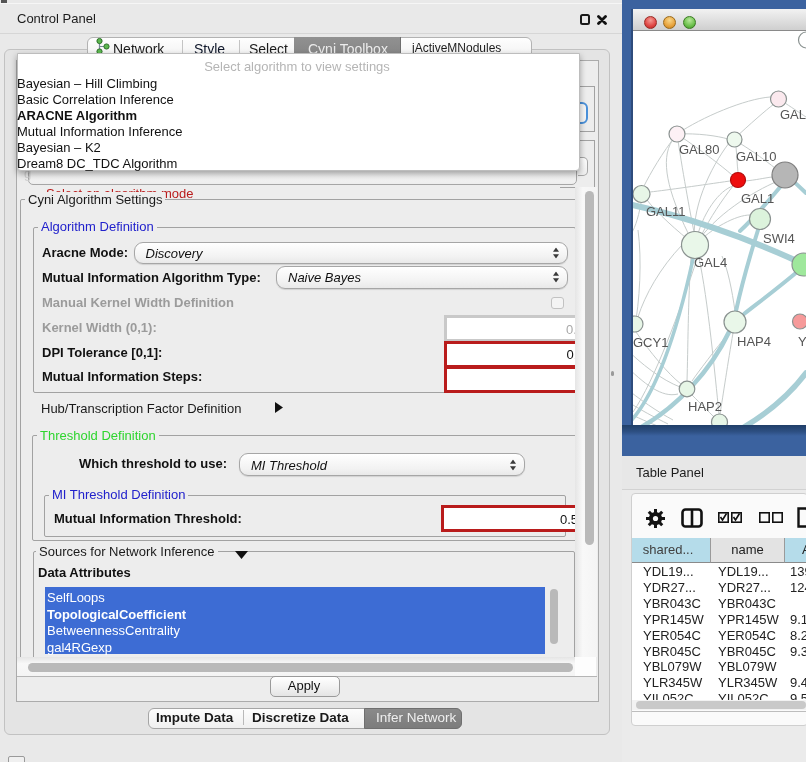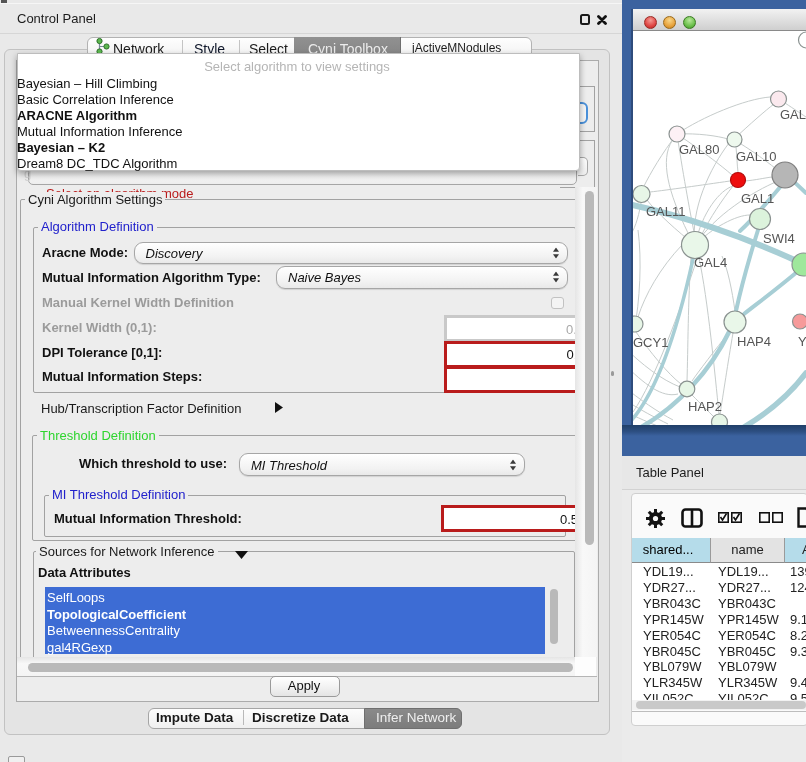--- a/index.html
+++ b/index.html
@@ -160,21 +160,21 @@
   <div class="abs" style="left:243px;top:710px;width:1px;height:15px;background:#b9b9b9;"></div>
   <div class="abs" style="left:252px;top:710px;font-size:13.5px;font-weight:bold;color:#1a1a1a;">Discretize Data</div>
   <div class="abs" style="left:376px;top:710px;font-size:13.5px;color:#efefef;">Infer Network</div>
 
   <div class="abs" style="left:16.5px;top:53px;width:561px;height:116px;background:#fff;border:1px solid #bdbdbd;border-radius:0 0 4px 4px;box-shadow:0 3px 6px rgba(0,0,0,0.35);"></div>
   <div class="abs" style="left:16.5px;top:59px;width:561px;text-align:center;font-size:13px;color:#b5b5b5;">Select algorithm to view settings</div>
   <div class="abs" style="left:17px;top:76px;font-size:13px;color:#111;">Bayesian – Hill Climbing</div>
   <div class="abs" style="left:17px;top:92px;font-size:13px;color:#111;">Basic Correlation Inference</div>
   <div class="abs" style="left:17px;top:108px;font-size:13px;font-weight:bold;color:#111;">ARACNE Algorithm</div>
   <div class="abs" style="left:17px;top:124px;font-size:13px;color:#111;">Mutual Information Inference</div>
-  <div class="abs" style="left:17px;top:140px;font-size:13px;color:#111;font-weight:bold;">Bayesian – K2</div>
+  <div class="abs" style="left:17px;top:140px;font-size:13px;color:#111;">Bayesian – K2</div>
   <div class="abs" style="left:17px;top:156px;font-size:13px;color:#111;">Dream8 DC_TDC Algorithm</div>
 
   <div class="abs" style="left:8px;top:756px;width:15px;height:10px;border:1px solid #9a9a9a;border-radius:2px;background:#f0f0f0;"></div>
 </div>
 
 <div class="abs" style="left:611px;top:371px;width:3px;height:5px;background:#9a9a9a;border-radius:1.5px;"></div>
 
 <div class="abs" style="left:622px;top:0;width:184px;height:456px;background:#3b629f;"></div>
 
 <div class="abs" style="left:630.5px;top:9px;width:2.5px;height:416px;background:#2e4c7c;"></div>
@@ -303,21 +303,21 @@
   <rect x="13.8" y="0.8" width="9.4" height="9.4" fill="none" stroke="#111" stroke-width="1.6"></rect>
 </svg>
 <svg class="abs" style="left:797px;top:507px;" width="14" height="21" viewBox="0 0 14 21">
   <path d="M1.5 1.5 H9 L13.5 6 V19.5 H1.5 Z" fill="none" stroke="#111" stroke-width="2.4"></path>
 </svg>
 
 <div class="abs" style="left:632px;top:538px;width:174px;height:163px;background:#fff;overflow:hidden;">
   <div class="abs" style="left:0;top:0;width:78px;height:24px;background:#b5dcea;border-right:1px solid #9a9a9a;border-bottom:1px solid #8a8a8a;"></div>
   <div class="abs" style="left:79px;top:0;width:73px;height:24px;background:#e3e3e3;border-right:1px solid #9a9a9a;border-bottom:1px solid #8a8a8a;"></div>
   <div class="abs" style="left:153px;top:0;width:21px;height:24px;background:#b5dcea;border-bottom:1px solid #8a8a8a;"></div>
-  <div class="abs" style="left:0;top:4px;width:72px;text-align:center;font-size:13px;color:#000000;">shared...</div>
+  <div class="abs" style="left:0;top:4px;width:72px;text-align:center;font-size:13px;color:#404040;">shared...</div>
   <div class="abs" style="left:79px;top:4px;width:73px;text-align:center;font-size:13px;color:#222;">name</div>
   <div class="abs" style="left:170px;top:4px;font-size:13px;color:#222;">A</div>
   <div class="abs" style="left:11px;top:26px;font-size:13px;color:#222;line-height:15.9px;">YDL19...<br>YDR27...<br>YBR043C<br>YPR145W<br>YER054C<br>YBR045C<br>YBL079W<br>YLR345W<br>YIL052C</div>
   <div class="abs" style="left:86px;top:26px;font-size:13px;color:#222;line-height:15.9px;">YDL19...<br>YDR27...<br>YBR043C<br>YPR145W<br>YER054C<br>YBR045C<br>YBL079W<br>YLR345W<br>YIL052C</div>
   <div class="abs" style="left:158px;top:26px;font-size:13px;color:#222;line-height:15.9px;">139<br>124<br>&nbsp;<br>9.1<br>8.2<br>9.3<br>&nbsp;<br>9.4<br>9.5</div>
 </div>
 <div class="abs" style="left:632px;top:700px;width:174px;height:10px;background:#f2f2f2;"></div>
 <div class="abs" style="left:636px;top:701px;width:170px;height:8px;background:#c9c9c9;border-radius:4px;"></div>
 <div class="abs" style="left:632px;top:711px;width:174px;height:1px;background:#bdbdbd;"></div>
 

